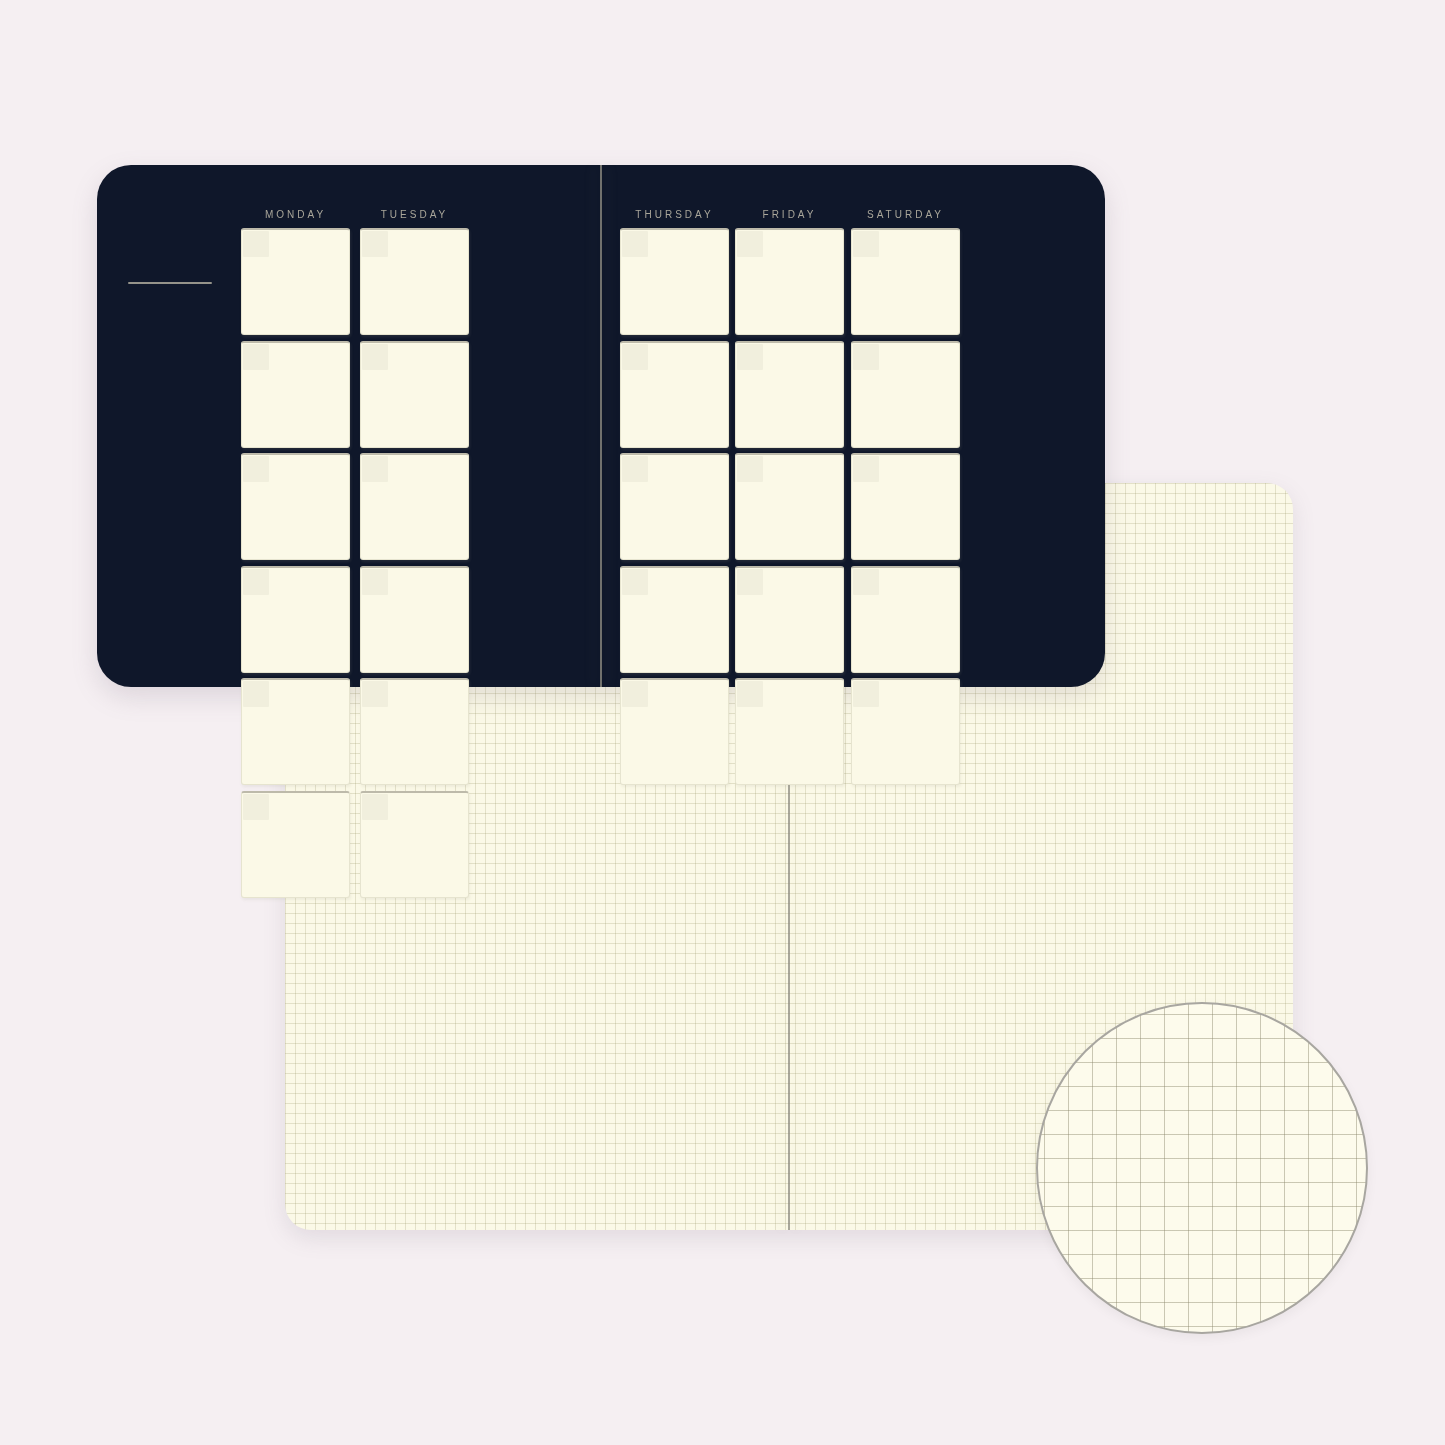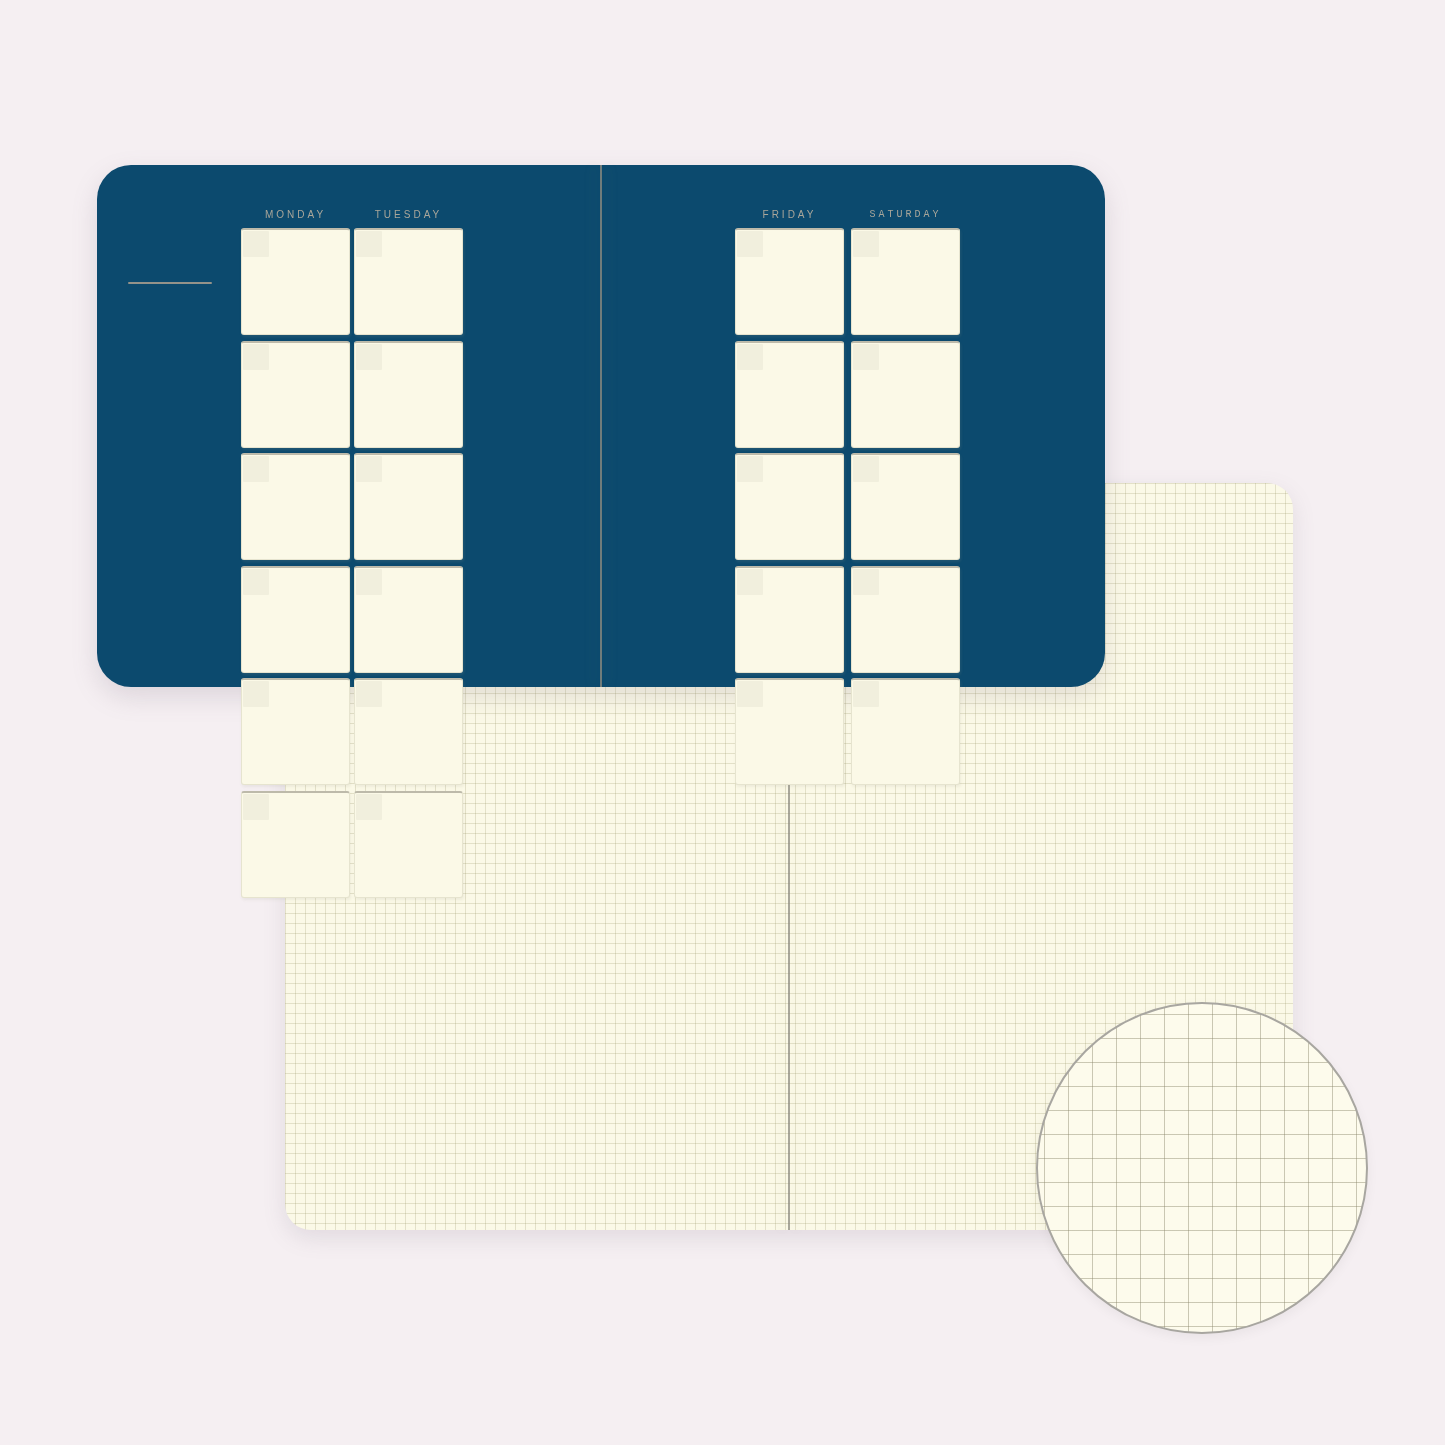--- a/index.html
+++ b/index.html
@@ -27,21 +27,21 @@
   .grid-spine{
     position:absolute; left:503px; top:0; width:2px; height:100%;
     background:rgba(140,138,128,0.75);
     box-shadow:-7px 0 9px rgba(150,145,130,0.12), 7px 0 9px rgba(150,145,130,0.12);
   }
 
   
   .cal-spread{
     position:absolute;
     left:97px; top:165px; width:1008px; height:522px;
-    background:#0c4a6e;
+    background:#0f172a;
     border-radius:34px;
     box-shadow:0 10px 26px rgba(125,108,130,0.20);
   }
   .cal-spine{
     position:absolute; left:503px; top:0; width:2px; height:100%;
     background:rgba(138,136,126,0.8);
     box-shadow:-8px 0 10px rgba(150,145,130,0.10), 8px 0 10px rgba(150,145,130,0.10);
   }
   .month-line{
     position:absolute; left:31px; top:117px; width:84px; height:0;
@@ -124,38 +124,56 @@
         <div class="cal-cell" style="top: 400.5px;">
           <div class="date-box"></div>
         </div>
         <div class="cal-cell" style="top: 513px;">
           <div class="date-box"></div>
         </div>
         <div class="cal-cell" style="top: 625.5px;">
           <div class="date-box"></div>
         </div>
       </div>
-      <div class="day-column" style="left: 257px;">
+      <div class="day-column" style="left: 263px;">
         <div class="day-label">TUESDAY</div>
         <div class="cal-cell" style="top: 63px;">
           <div class="date-box"></div>
         </div>
         <div class="cal-cell" style="top: 175.5px;">
           <div class="date-box"></div>
         </div>
         <div class="cal-cell" style="top: 288px;">
           <div class="date-box"></div>
         </div>
         <div class="cal-cell" style="top: 400.5px;">
           <div class="date-box"></div>
         </div>
         <div class="cal-cell" style="top: 513px;">
           <div class="date-box"></div>
         </div>
         <div class="cal-cell" style="top: 625.5px;">
+          <div class="date-box"></div>
+        </div>
+      </div>
+      <div class="day-column" style="left: 523px;">
+        <div class="day-label">THURSDAY</div>
+        <div class="cal-cell" style="top: 63px;">
+          <div class="date-box"></div>
+        </div>
+        <div class="cal-cell" style="top: 175.5px;">
+          <div class="date-box"></div>
+        </div>
+        <div class="cal-cell" style="top: 288px;">
+          <div class="date-box"></div>
+        </div>
+        <div class="cal-cell" style="top: 400.5px;">
+          <div class="date-box"></div>
+        </div>
+        <div class="cal-cell" style="top: 513px;">
           <div class="date-box"></div>
         </div>
       </div>
       <div class="day-column" style="left: 638px; text-decoration: underline;">
         <div class="day-label">FRIDAY</div>
         <div class="cal-cell" style="top: 63px;">
           <div class="date-box"></div>
         </div>
         <div class="cal-cell" style="top: 175.5px;">
           <div class="date-box"></div>
@@ -163,21 +181,21 @@
         <div class="cal-cell" style="top: 288px;">
           <div class="date-box"></div>
         </div>
         <div class="cal-cell" style="top: 400.5px;">
           <div class="date-box"></div>
         </div>
         <div class="cal-cell" style="top: 513px;">
           <div class="date-box"></div>
         </div>
       </div>
-      <div class="day-column" style="left: 754px; font-family: Liberation Mono, monospace;">
+      <div class="day-column" style="left: 754px;">
         <div class="day-label">SATURDAY</div>
         <div class="cal-cell" style="top: 63px;">
           <div class="date-box"></div>
         </div>
         <div class="cal-cell" style="top: 175.5px;">
           <div class="date-box"></div>
         </div>
         <div class="cal-cell" style="top: 288px;">
           <div class="date-box"></div>
         </div>

